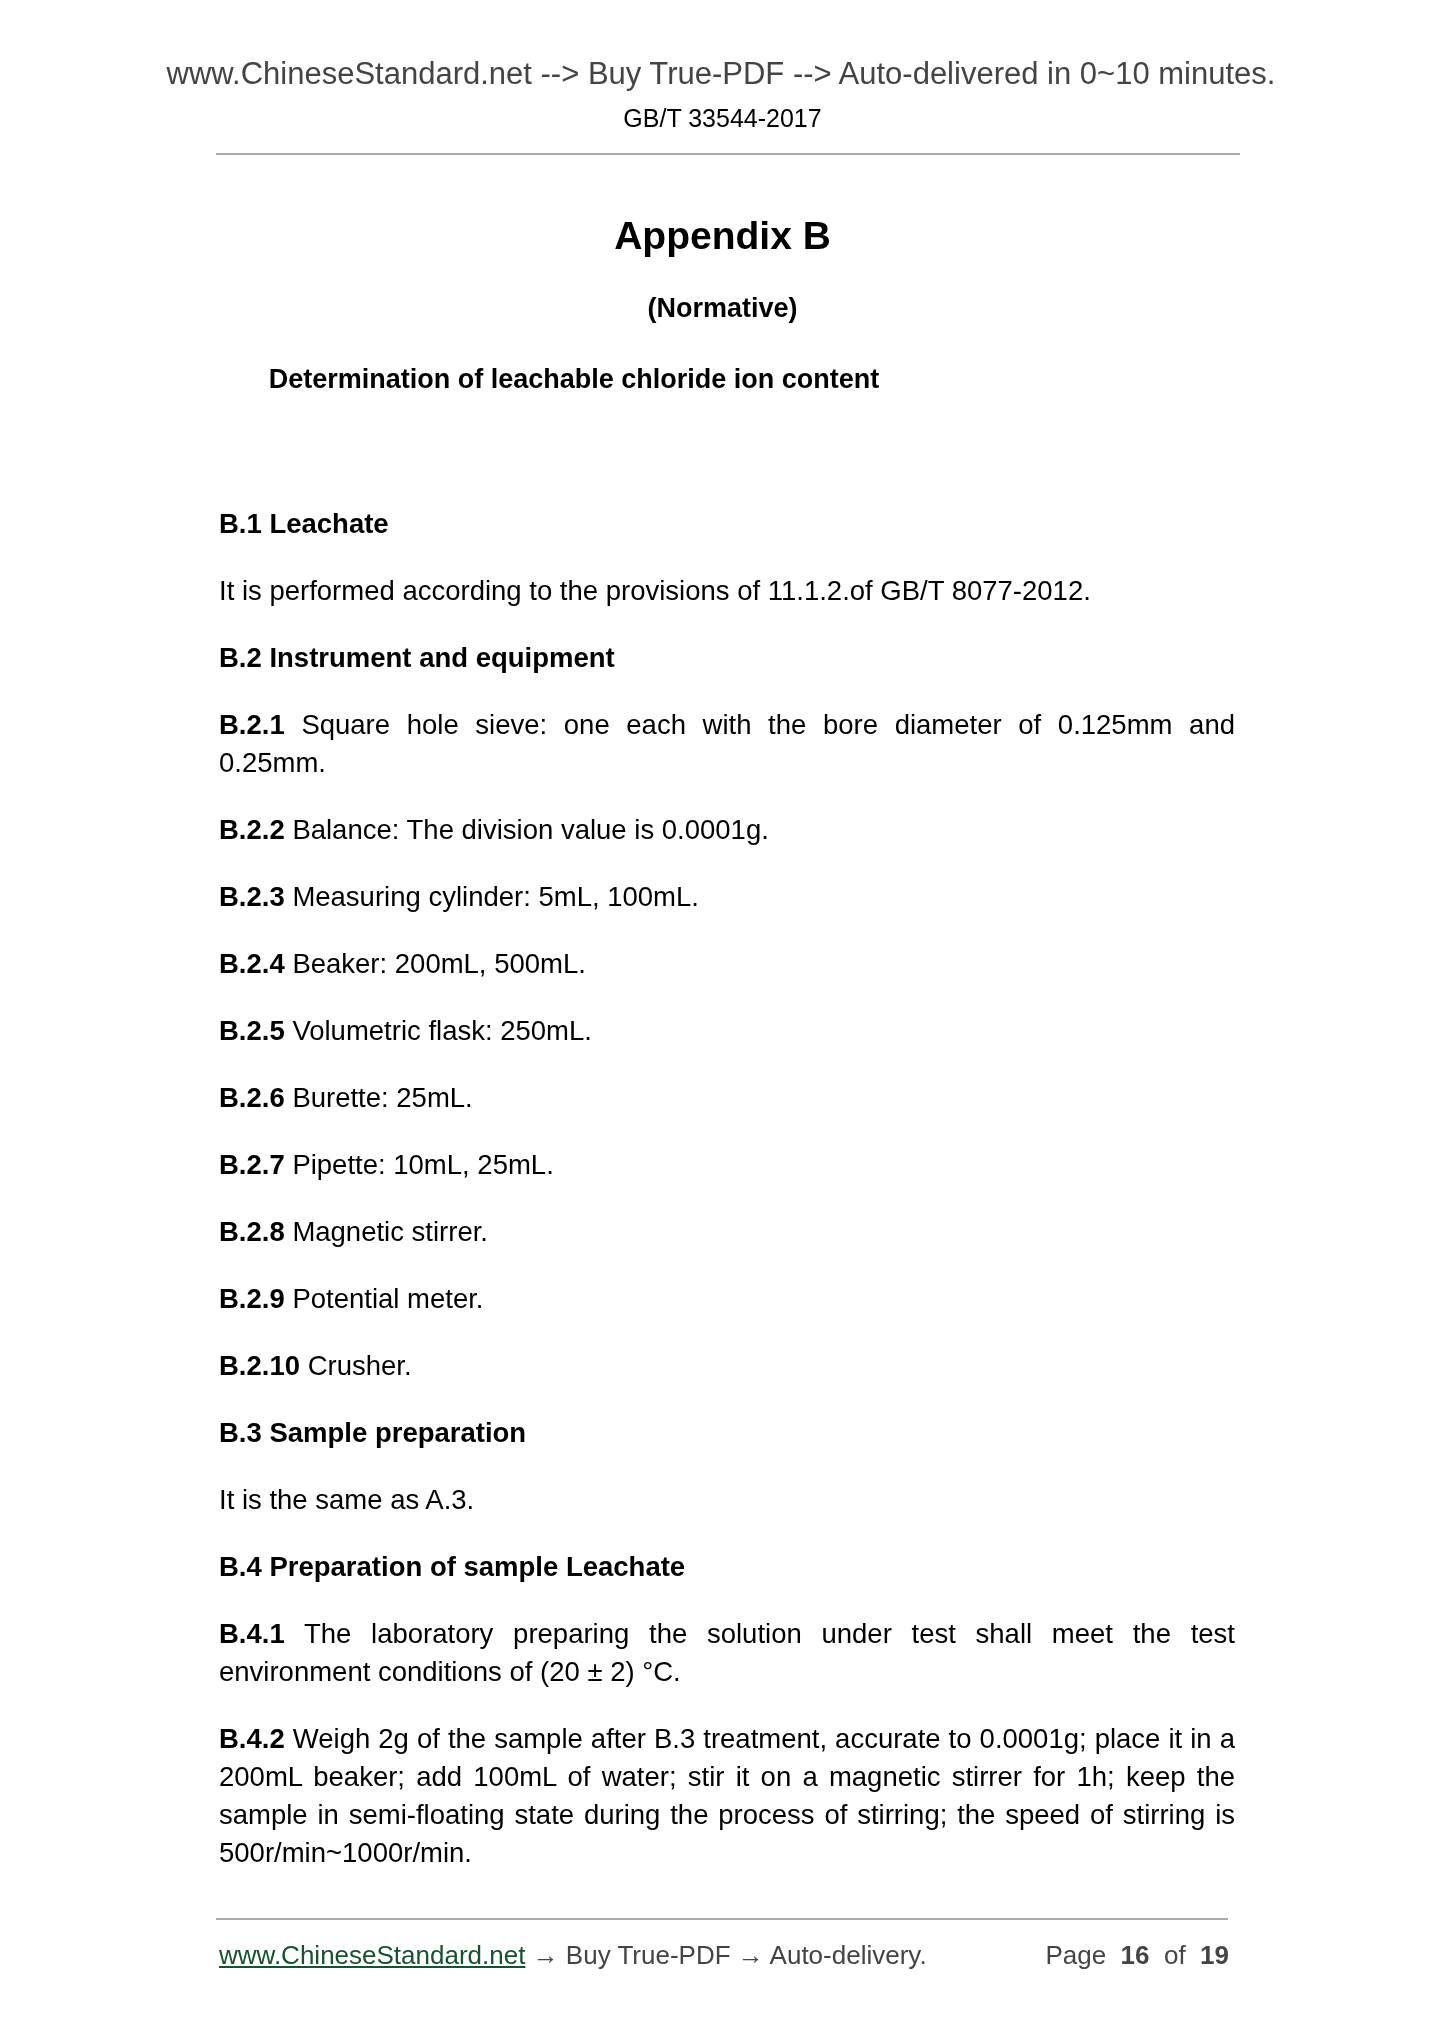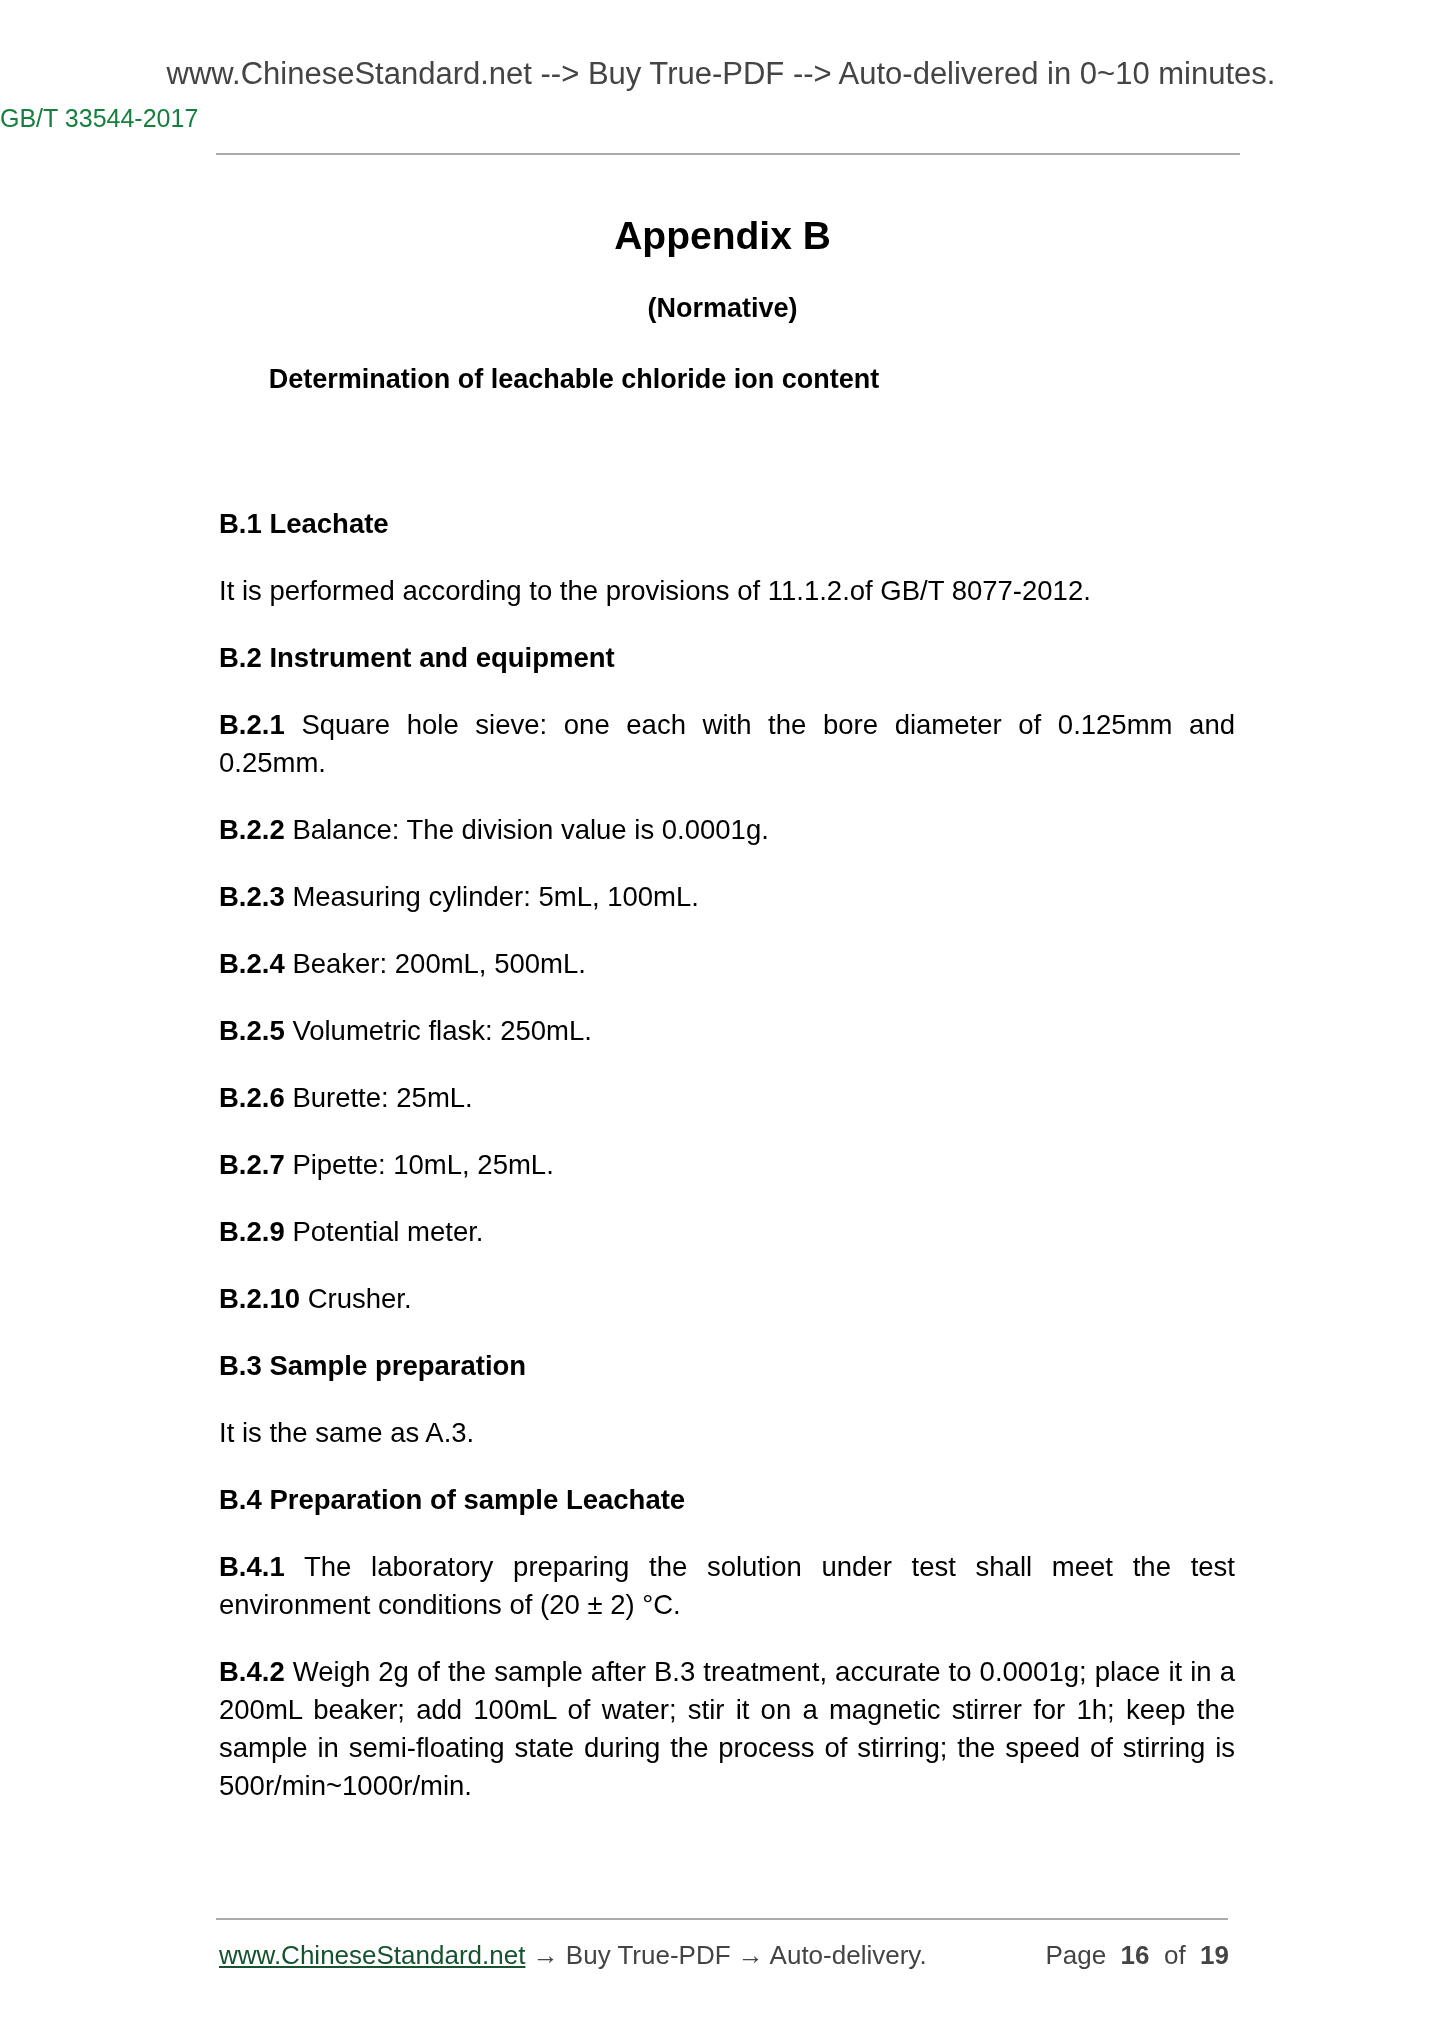--- a/index.html
+++ b/index.html
@@ -1,21 +1,21 @@
 <!DOCTYPE html>
 <html><head>
 <meta charset="utf-8">
 <style>
   html, body { margin: 0; padding: 0; background: #ffffff; }
   body { width: 1445px; height: 2044px; position: relative; overflow: hidden;
          font-family: "Liberation Sans", sans-serif; color: #000; }
   .hdr1 { position: absolute; top: 56px; left: 0; width: 1442px; text-align: center;
           font-size: 31px; color: #444; }
-  .hdr2 { position: absolute; top: 104px; left: 0; width: 1445px; 
-          font-size: 25px; color: #15803d; }
+  .hdr2 { position: absolute; top: 104px; left: 0; width: 1445px; text-align: center;
+          font-size: 25px; color: #000000; }
   .rule-top { position: absolute; top: 153px; left: 216px; width: 1024px; height: 0;
               border-top: 2px solid #aaa; }
   .title { position: absolute; top: 214px; left: 0; width: 1445px; text-align: center;
            font-size: 39px; font-weight: bold; }
   .subtitle { position: absolute; top: 293px; left: 0; width: 1445px; text-align: center;
               font-size: 27px; font-weight: bold; }
   .subject { position: absolute; top: 364px; left: 0; width: 1148px; text-align: center;
              font-size: 27px; font-weight: bold; }
   .body { position: absolute; top: 505px; left: 219px; width: 1016px; font-size: 27.5px; line-height: 38px; }
   .body p { margin: 0 0 29px 0; text-align: justify; }
@@ -43,20 +43,21 @@
   <p class="h">B.1 Leachate</p>
   <p>It is performed according to the provisions of 11.1.2.of GB/T 8077-2012.</p>
   <p class="h">B.2 Instrument and equipment</p>
   <p><b>B.2.1</b> <span>Square hole sieve: one each with the bore diameter of 0.125mm and 0.25mm.</span></p>
   <p><b>B.2.2</b> <span>Balance: The division value is 0.0001g.</span></p>
   <p><b>B.2.3</b> <span>Measuring cylinder: 5mL, 100mL.</span></p>
   <p><b>B.2.4</b> <span>Beaker: 200mL, 500mL.</span></p>
   <p><b>B.2.5</b> <span>Volumetric flask: 250mL.</span></p>
   <p><b>B.2.6</b> <span>Burette: 25mL.</span></p>
   <p><b>B.2.7</b> <span>Pipette: 10mL, 25mL.</span></p>
+  <p><b>B.2.8</b> <span>Magnetic stirrer.</span></p>
   <p><b>B.2.9</b> <span>Potential meter.</span></p>
   <p><b>B.2.10</b> <span>Crusher.</span></p>
   <p class="h">B.3 Sample preparation</p>
   <p>It is the same as A.3.</p>
   <p class="h">B.4 Preparation of sample Leachate</p>
   <p><b>B.4.1</b> <span>The laboratory preparing the solution under test shall meet the test environment conditions of (20 ± 2) °C.</span></p>
   <p><b>B.4.2</b> <span>Weigh 2g of the sample after B.3 treatment, accurate to 0.0001g; place it in a 200mL beaker; add 100mL of water; stir it on a magnetic stirrer for 1h; keep the sample in semi-floating state during the process of stirring; the speed of stirring is 500r/min~1000r/min.</span></p>
 </div>
 
 <div class="rule-bot"></div>

